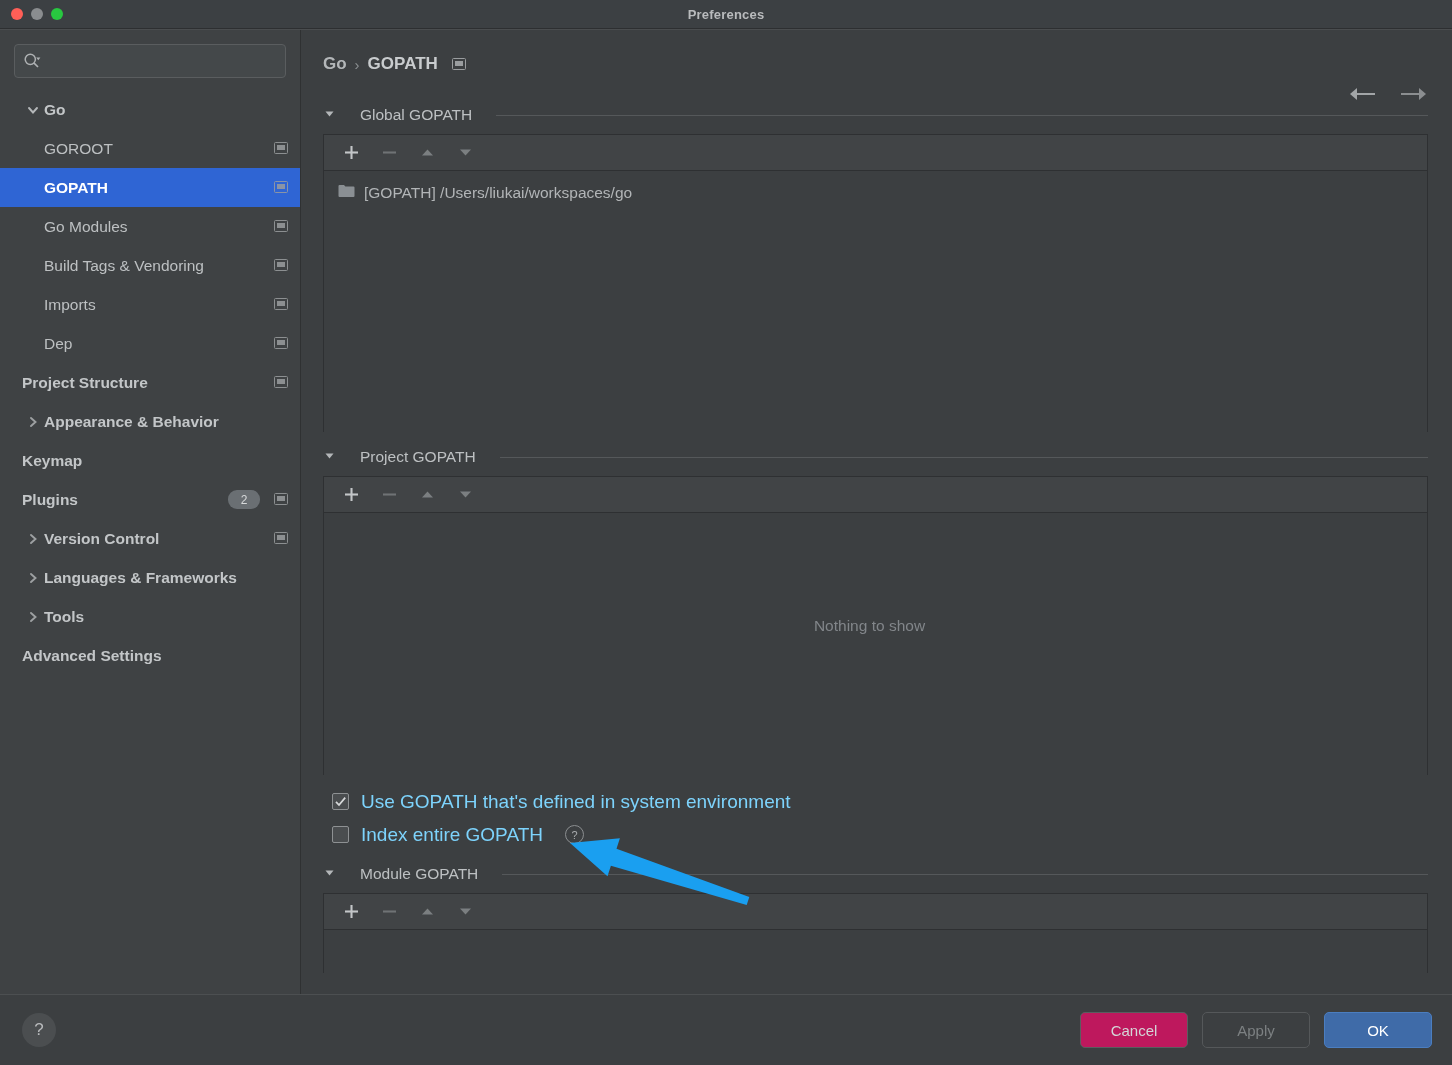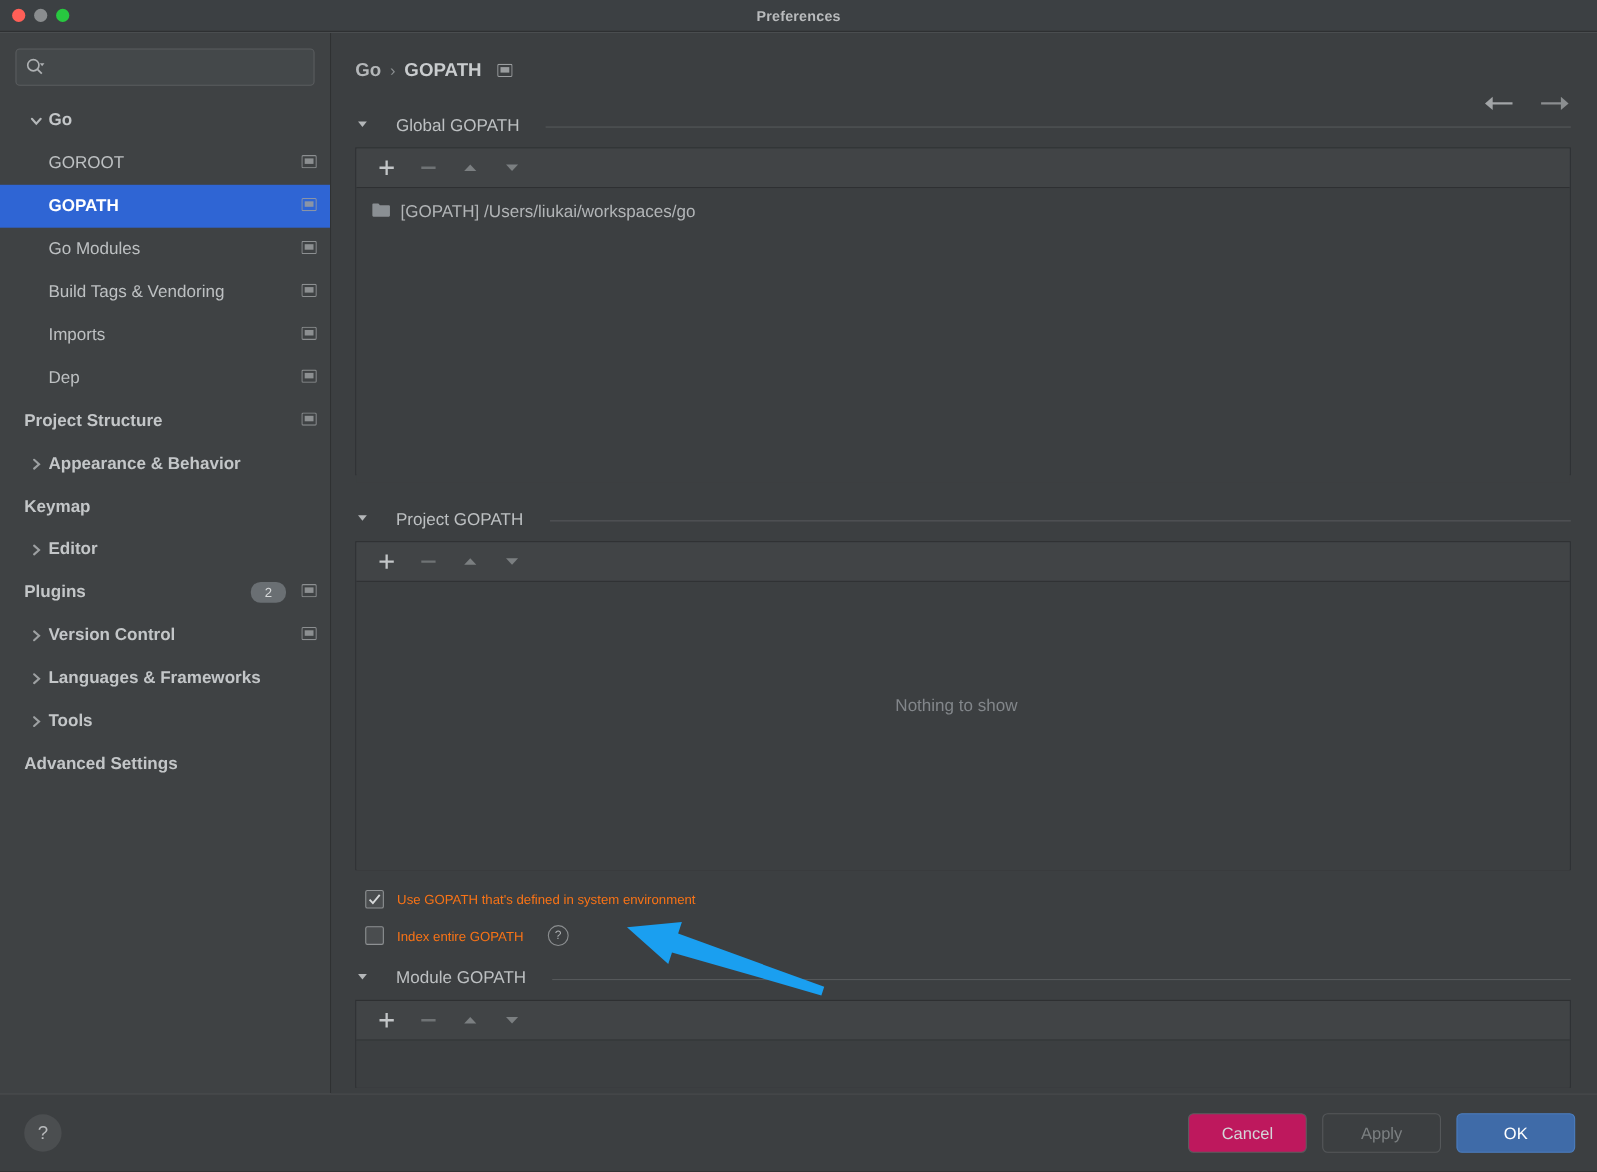--- a/index.html
+++ b/index.html
@@ -236,21 +236,21 @@
     width: 17px; height: 17px;
     min-width: 17px;
     box-sizing: border-box;
     border: 1px solid #8e9193;
     border-radius: 2px;
     background: #4a4d4f;
     display: flex;
     align-items: center;
     justify-content: center;
   }
-  .check-label { font-size: 12px; color: #f97316; }
+  .check-label { font-size: 19px; color: #7dd3fc; }
   .qmark {
     width: 17px; height: 17px;
     border-radius: 50%;
     border: 1px solid #8b8e90;
     color: #a9acae;
     font-size: 11px;
     display: flex;
     align-items: center;
     justify-content: center;
     margin-left: 10px;
@@ -409,29 +409,20 @@
               <svg width="14" height="14" viewBox="0 0 14 14">
                 <path d="M5 3 L9.5 7 L5 11" fill="none" stroke="#9da0a2" stroke-width="1.9" stroke-linecap="round"></path>
               </svg>
             </span>
             <span class="tree-label">Appearance &amp; Behavior</span>
             <span class="spacer"></span>
           </div>
           <div class="tree-item bold">
             <span class="tw" style="margin-left: 22px; width: 0px; min-width: 0px;"></span>
             <span class="tree-label">Keymap</span>
-            <span class="spacer"></span>
-          </div>
-          <div class="tree-item bold">
-            <span class="tw" style="margin-left: 22px;">
-              <svg width="14" height="14" viewBox="0 0 14 14">
-                <path d="M5 3 L9.5 7 L5 11" fill="none" stroke="#9da0a2" stroke-width="1.9" stroke-linecap="round"></path>
-              </svg>
-            </span>
-            <span class="tree-label">Editor</span>
             <span class="spacer"></span>
           </div>
           <div class="tree-item bold">
             <span class="tw" style="margin-left: 22px; width: 0px; min-width: 0px;"></span>
             <span class="tree-label">Plugins</span>
             <span class="spacer"></span>
             <span class="badge">2</span>
             <span class="scr-icon"><svg width="14" height="12" viewBox="0 0 14 12">
                 <rect x="0.5" y="0.5" width="13" height="11" rx="1" fill="none" stroke="#9a9d9f"></rect>
                 <rect x="3" y="3" width="8" height="5" fill="#9a9d9f"></rect>
@@ -544,21 +535,21 @@
             <span>
               <svg width="17" height="14" viewBox="0 0 17 14">
                   <path d="M0.5 2 a1 1 0 0 1 1-1 h4.5 l1.4 1.6 h8.1 a1 1 0 0 1 1 1 v8.4 a1 1 0 0 1 -1 1 h-14 a1 1 0 0 1 -1 -1 z" fill="#8a8f93"></path>
                 </svg>
             </span>
             <span>[GOPATH] /Users/liukai/workspaces/go</span>
           </div>
         </div>
       </div>
 
-      <div class="section-head" style="margin-top:28px;">
+      <div class="section-head" style="margin-top:12px;">
         <span>
           <svg width="13" height="13" viewBox="0 0 13 13">
               <path d="M2.5 4.5 L10.5 4.5 L6.5 9.5 Z" fill="#b4b7b9"></path>
             </svg>
         </span>
         <span class="section-title">Project GOPATH</span>
         <span class="section-rule"></span>
       </div>
 
       <div class="panel" style="height:299px;margin-top:6px;">

